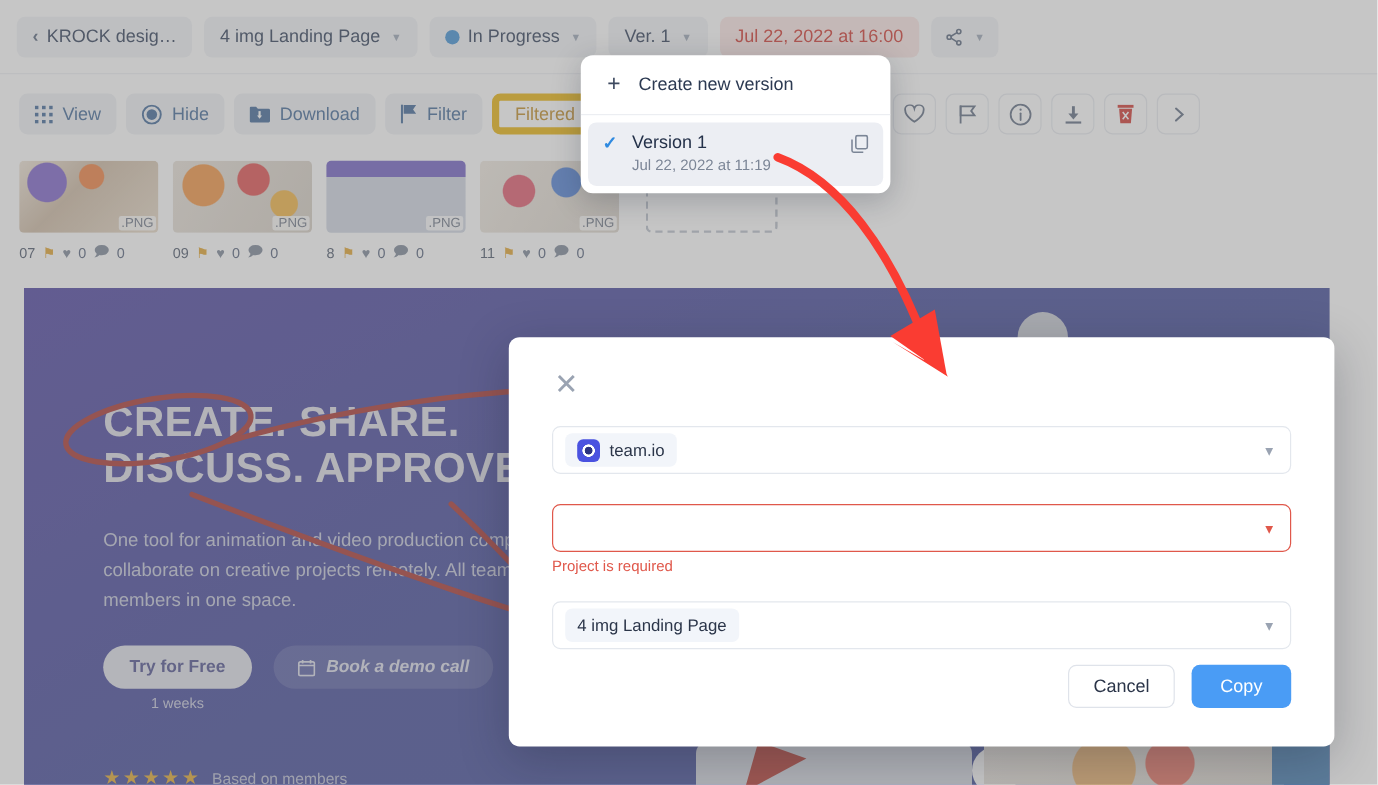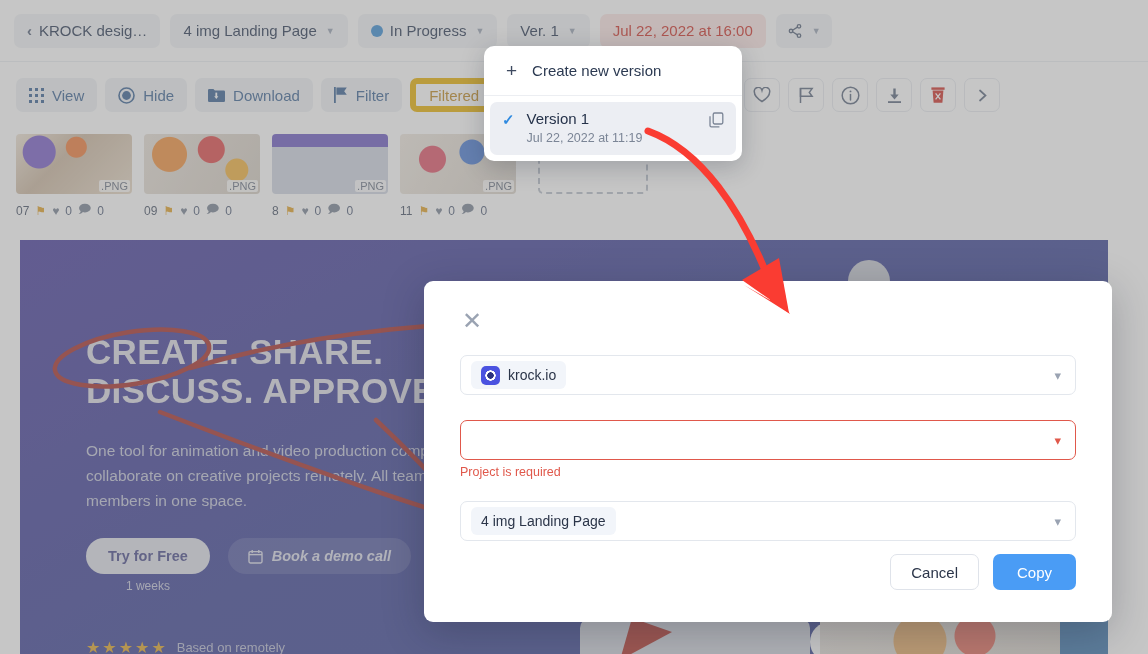--- a/index.html
+++ b/index.html
@@ -455,21 +455,21 @@
               <line x1="1" y1="5.6" x2="14" y2="5.6"></line>
             <line x1="4.2" y1="1" x2="4.2" y2="4"></line>
               <line x1="10.8" y1="1" x2="10.8" y2="4"></line>
           </svg>
           <span>Book a demo call</span>
         </div>
       </div>
 
       <div class="stars-row">
         <span class="stars">★★★★★</span>
-        <span class="stars-label">Based on remotely</span>
+        <span class="stars-label">Based on members</span>
       </div>
 
       <div class="hero-mockup"></div>
       <div class="check-circle">✓</div>
       <div class="hero-photo"></div>
       <div class="hero-strip-right"></div>
 
       <svg class="scribble" viewBox="0 0 1088 420">
         <ellipse cx="112" cy="118" rx="78" ry="26" transform="rotate(-9 112 118)" fill="none" stroke="#a8302a" stroke-width="4.5"></ellipse>
         <path d="M170 128 C 300 90, 430 80, 600 78" fill="none" stroke="#a8302a" stroke-width="4.5" stroke-linecap="round"></path>
@@ -504,21 +504,21 @@
   <div class="modal">
     <div class="modal-head">
       <div class="modal-close">✕</div>
     </div>
 
     <div class="field">
       <span class="chip">
         <span class="chip-logo">
           <span class="chip-logo-inner"></span>
         </span>
-        <span>krock.io</span>
+        <span>team.io</span>
       </span>
       <span class="chev">▾</span>
     </div>
 
     <div class="field error">
       <span></span>
       <span class="chev">▾</span>
     </div>
     <div class="err-text">Project is required</div>
 

